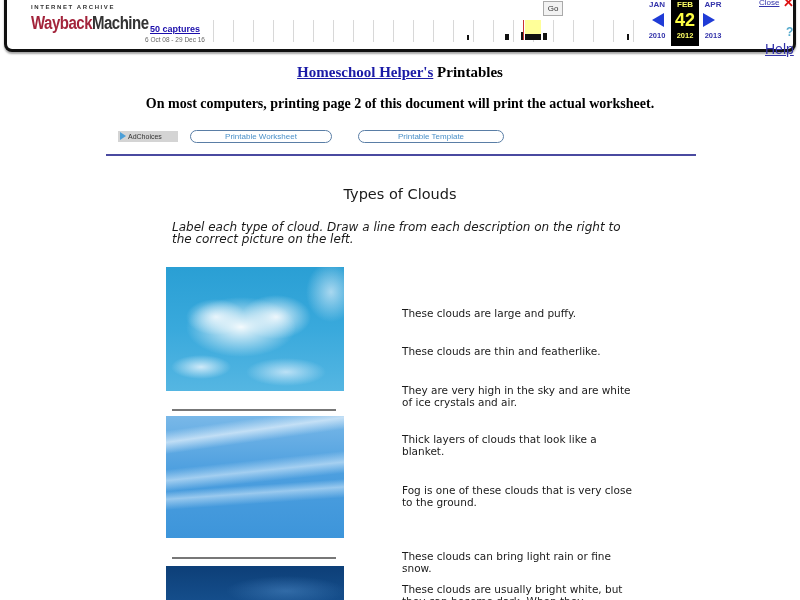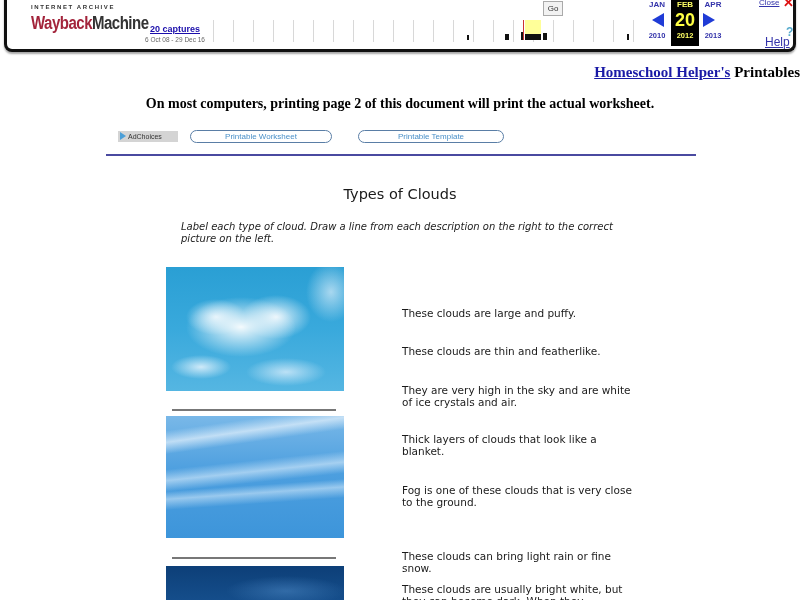--- a/index.html
+++ b/index.html
@@ -44,37 +44,37 @@
   .wb-nav .col.cur .mon { color: #ffff66; }
   .wb-nav .day { font-size: 18px; color: #ffff44; line-height: 20px; margin-top: 1px; }
   .wb-nav .yr { font-size: 7.5px; color: #3333aa; }
   .wb-nav .col.cur .yr { color: #ffff66; margin-top: 1px; }
   .wb-nav .arrow-l { width: 0; height: 0; border-top: 7px solid transparent; border-bottom: 7px solid transparent; border-right: 12px solid #1f3bd6; margin: 4px auto 4px 9px; }
   .wb-nav .arrow-r { width: 0; height: 0; border-top: 7px solid transparent; border-bottom: 7px solid transparent; border-left: 12px solid #1f3bd6; margin: 4px auto 4px 4px; }
   .wb-nav .prev .yr, .wb-nav .next .yr { margin-top: 0; }
 
   .wb-close { position: absolute; left: 752px; top: 4px; font-family: "Liberation Sans", sans-serif; font-size: 8px; color: #3333aa; text-decoration: underline; }
   .wb-close-x { position: absolute; left: 776px; top: 1px; font-family: "Liberation Sans", sans-serif; font-size: 13px; color: #dd1111; font-weight: bold; }
-  .wb-help { position: absolute; left: 758px; top: 41px; font-family: "Liberation Sans", sans-serif; font-size: 12px; color: #3333aa; text-decoration: underline; }
+  .wb-help { position: absolute; left: 758px; top: 47px; font-family: "Liberation Sans", sans-serif; font-size: 14px; color: #3333aa; text-decoration: underline; }
   .wb-help-q { position: absolute; left: 779px; top: 31px; font-family: "Liberation Sans", sans-serif; font-size: 12px; color: #55aacc; font-weight: bold; }
 
   
-  .site-title { position: absolute; left: 0; top: 64px; width: 800px; text-align: right; font-size: 15px; font-weight: bold; }
+  .site-title { position: absolute; left: 0; top: 64px; width: 800px; text-align: center; font-size: 15px; font-weight: bold; }
   .site-title a { color: #1a1aa6; text-decoration: underline; }
   .print-note { position: absolute; left: 0; top: 96px; width: 800px; text-align: center; font-size: 14px; font-weight: bold; }
 
   .ad-row { position: absolute; left: 118px; top: 130px; height: 14px; width: 600px; font-family: "Liberation Sans", sans-serif; }
   .adchoices { position: absolute; left: 0; top: 1px; width: 60px; height: 11px; background: #d4d4d4; font-size: 7px; color: #333; line-height: 11px; padding-left: 2px; }
   .adchoices .tri { display: inline-block; width: 0; height: 0; border-top: 4px solid transparent; border-bottom: 4px solid transparent; border-left: 6px solid #4b9fd8; vertical-align: -1px; margin-right: 2px; }
   .pill { position: absolute; top: 0; height: 13px; border: 1px solid #5a7ea6; border-radius: 7px; font-size: 8px; color: #4a90c8; text-align: center; line-height: 11px; background: #fff; }
   .rule-top { position: absolute; left: 106px; top: 154px; width: 590px; height: 2px; background: #4a4aa0; }
 
   
   .ws-title { position: absolute; left: 0; top: 186px; width: 800px; text-align: center; font-family: "DejaVu Sans", sans-serif; font-size: 14.5px; color: #1a1a1a; }
-  .ws-instr { position: absolute; left: 181px; top: 221px; width: 460px; font-family: "DejaVu Sans", sans-serif; font-style: italic; font-size: 10px; line-height: 12px; color: #1a1a1a; }
+  .ws-instr { position: absolute; left: 172px; top: 221px; width: 460px; font-family: "DejaVu Sans", sans-serif; font-style: italic; font-size: 12px; line-height: 12px; color: #1a1a1a; }
 
   .cloud-img { position: absolute; left: 166px; width: 178px; overflow: hidden; }
   .cloud1 { top: 267px; height: 124px; background:
       radial-gradient(ellipse 55px 30px at 75px 60px, rgba(255,255,255,0.95), rgba(255,255,255,0) 100%),
       radial-gradient(ellipse 35px 22px at 110px 50px, rgba(250,252,255,0.9), rgba(255,255,255,0) 100%),
       radial-gradient(ellipse 30px 18px at 50px 50px, rgba(245,250,255,0.85), rgba(255,255,255,0) 100%),
       radial-gradient(ellipse 30px 12px at 35px 100px, rgba(240,248,255,0.8), rgba(255,255,255,0) 100%),
       radial-gradient(ellipse 40px 14px at 120px 105px, rgba(235,245,255,0.7), rgba(255,255,255,0) 100%),
       radial-gradient(ellipse 25px 30px at 165px 25px, rgba(220,238,250,0.7), rgba(255,255,255,0) 100%),
       linear-gradient(180deg, #2a9fd4 0%, #39a9dc 50%, #55b6e2 100%); }
@@ -94,21 +94,21 @@
 </head>
 <body>
 
 <div class="wb-bar">
   <div class="wb-logo">
     <div class="ia">INTERNET ARCHIVE</div>
     <div class="wm"><span class="way">Wayback</span><span class="machine">Machine</span></div>
   </div>
 
   <div class="wb-captures">
-    <a>20 captures</a>
+    <a>50 captures</a>
     <div class="range">6 Oct 08 - 29 Dec 16</div>
   </div>
 
   <div class="wb-go">Go</div>
 
   <div class="wb-timeline">
     <div class="tick" style="left:0px"></div>
       <div class="tick" style="left:20px"></div>
     <div class="tick" style="left:40px"></div>
       <div class="tick" style="left:60px"></div>
@@ -141,21 +141,21 @@
   </div>
 
   <div class="wb-nav">
     <div class="col prev">
       <div class="mon">JAN</div>
       <div class="arrow-l"></div>
       <div class="yr">2010</div>
     </div>
     <div class="col cur">
       <div class="mon">FEB</div>
-      <div class="day">20</div>
+      <div class="day">42</div>
       <div class="yr">2012</div>
     </div>
     <div class="col next">
       <div class="mon">APR</div>
       <div class="arrow-r"></div>
       <div class="yr">2013</div>
     </div>
   </div>
 
   <a class="wb-close">Close</a>

